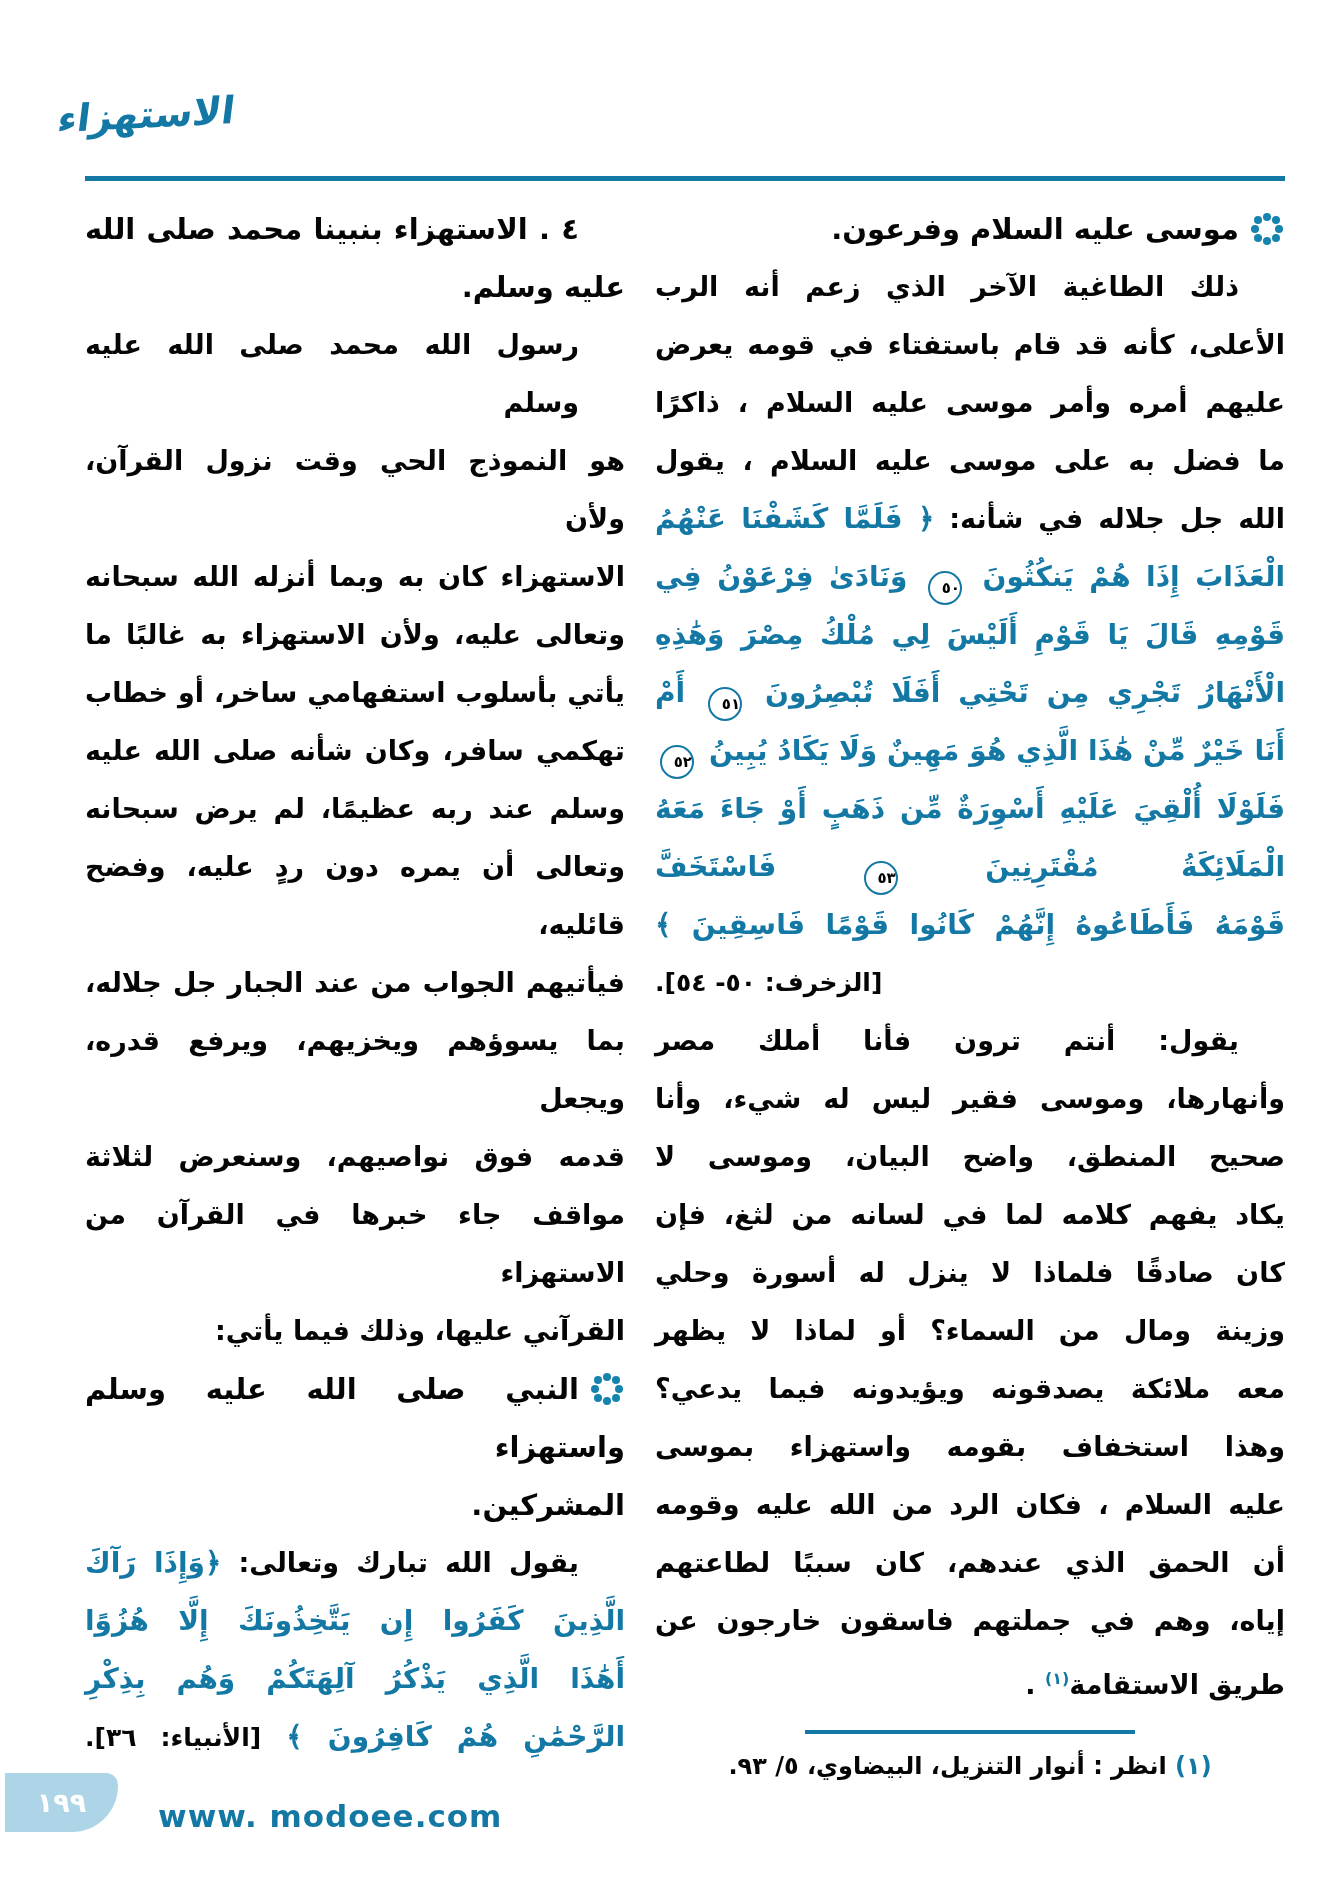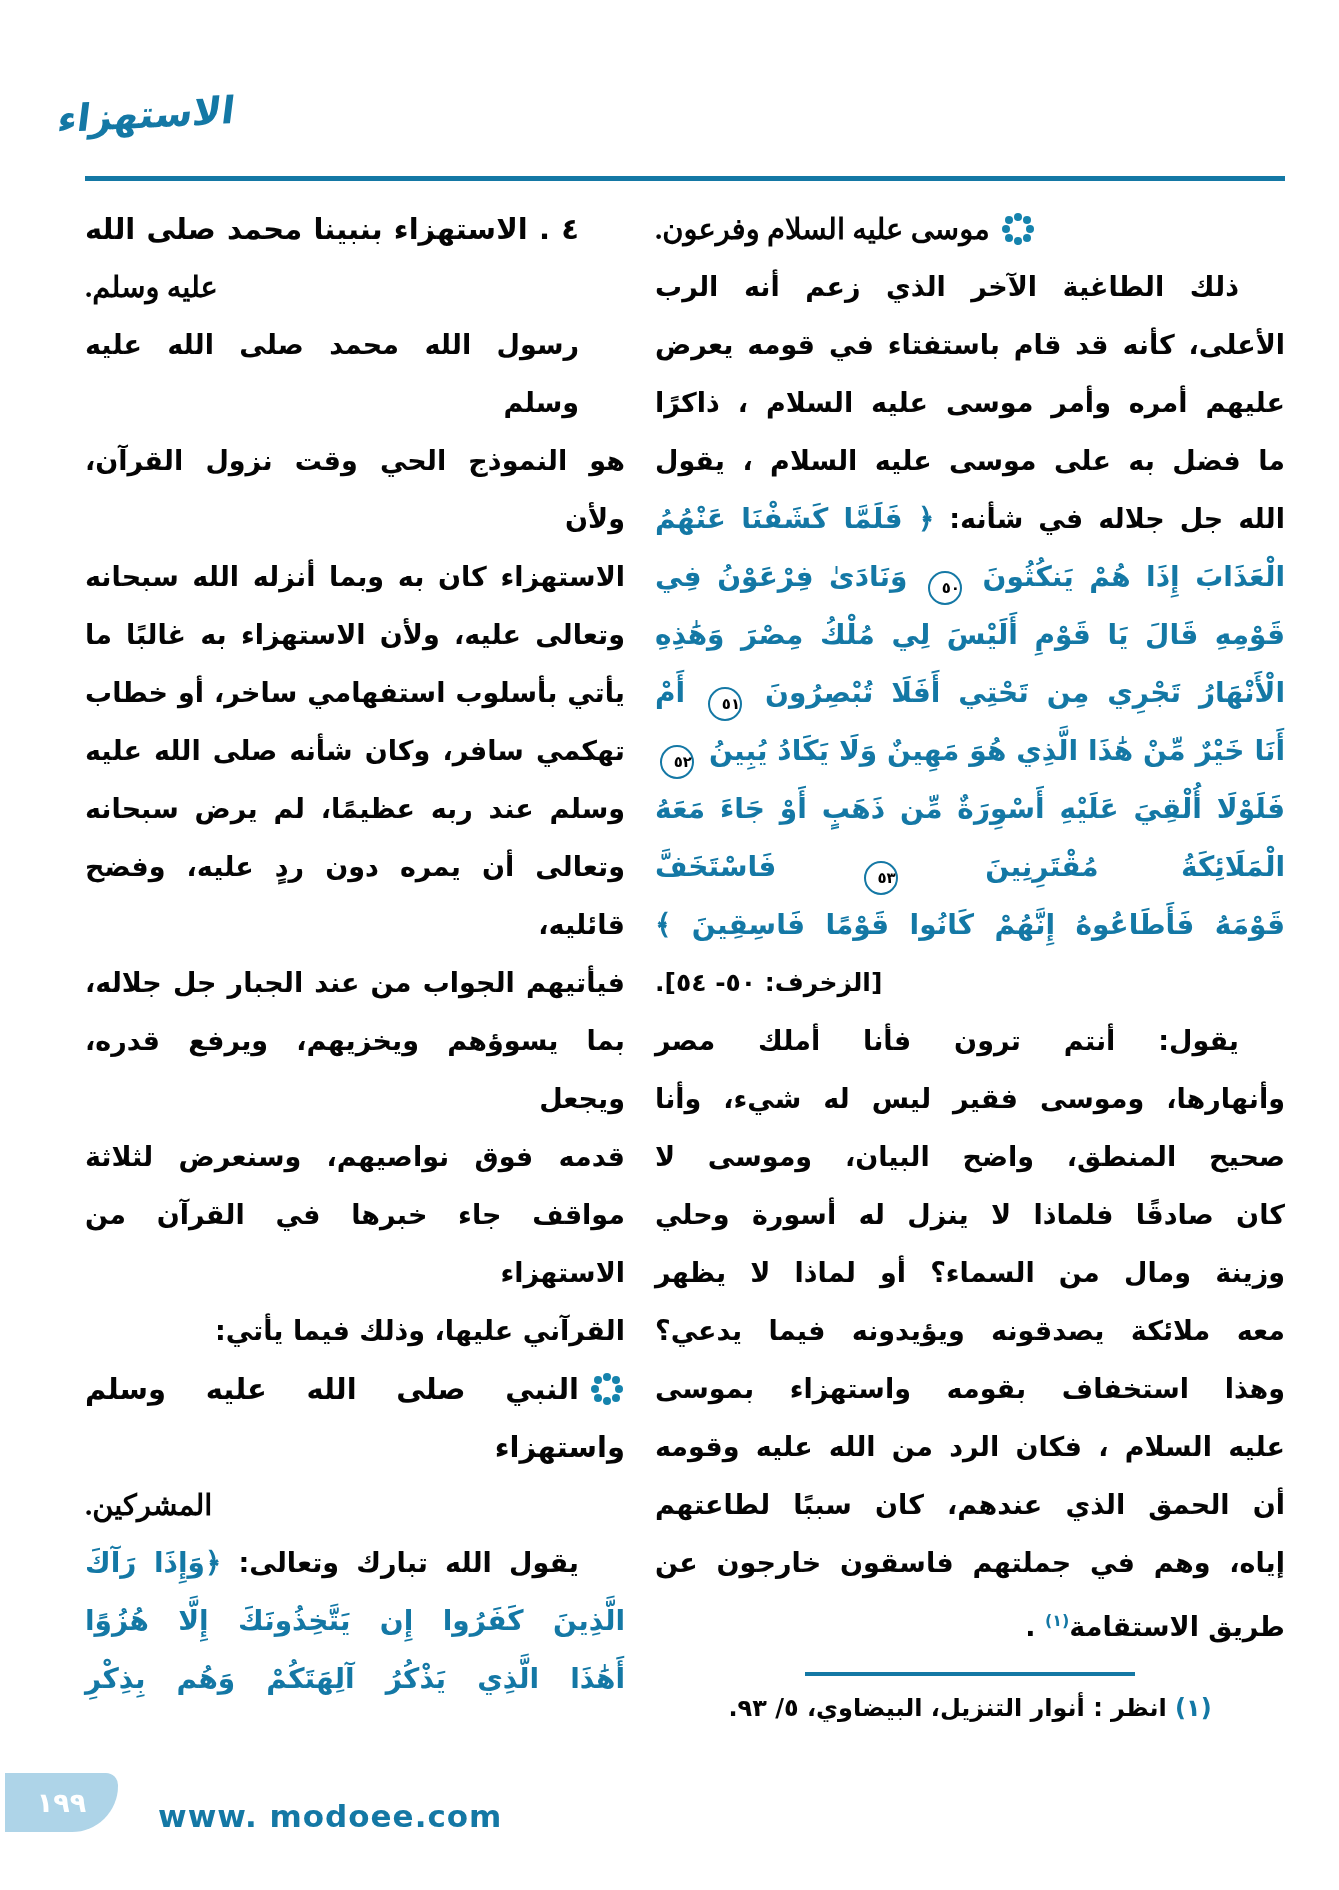--- a/index.html
+++ b/index.html
@@ -24,21 +24,21 @@
   }
   .col{color:#000;}
   .col-right{width:630px;}
   .col-left{width:540px;}
   .line{
     font-size:27px;line-height:58px;font-weight:bold;color:#050505;
     text-justify:inter-word;
   }
   .j{text-align:justify;text-align-last:justify;}
   .r{text-align:right;}
-  .c{text-align:left;font-family:Liberation Serif, serif;}
+  .c{text-align:right;}
   .ind{padding-right:46px;}
   .hd{font-size:29px;}
   .refline{font-size:25px;text-align:left;padding-left:0 0 0 0;padding-right:90px;}
   .fnline{font-size:24px;line-height:56px;text-align:center;}
   
   .sb{color:#050505;}
   .sq{color:#1478a5;font-size:28px;}
   .sref{color:#050505;font-size:25px;}
   .sfn{color:#1478a5;}
   .ssup{color:#1478a5;font-size:16px;vertical-align:super;font-weight:bold;}
@@ -95,20 +95,21 @@
           <div class="line j"><span class="sq">قَوْمِهِ قَالَ يَا قَوْمِ أَلَيْسَ لِي مُلْكُ مِصْرَ وَهَٰذِهِ</span></div>
           <div class="line j"><span class="sq">الْأَنْهَارُ تَجْرِي مِن تَحْتِي أَفَلَا تُبْصِرُونَ </span><span class="ayah">٥١</span><span class="sq"> أَمْ</span></div>
           <div class="line j"><span class="sq">أَنَا خَيْرٌ مِّنْ هَٰذَا الَّذِي هُوَ مَهِينٌ وَلَا يَكَادُ يُبِينُ </span><span class="ayah">٥٢</span></div>
           <div class="line j"><span class="sq">فَلَوْلَا أُلْقِيَ عَلَيْهِ أَسْوِرَةٌ مِّن ذَهَبٍ أَوْ جَاءَ مَعَهُ</span></div>
           <div class="line j"><span class="sq">الْمَلَائِكَةُ مُقْتَرِنِينَ </span><span class="ayah">٥٣</span><span class="sq"> فَاسْتَخَفَّ</span></div>
           <div class="line j"><span class="sq">قَوْمَهُ فَأَطَاعُوهُ إِنَّهُمْ كَانُوا قَوْمًا فَاسِقِينَ ﴾</span></div>
           <div class="line refline"><span class="sref">[الزخرف: ٥٠- ٥٤].</span></div>
           <div class="line j ind"><span class="sb">يقول: أنتم ترون فأنا أملك مصر</span></div>
           <div class="line j"><span class="sb">وأنهارها، وموسى فقير ليس له شيء، وأنا</span></div>
           <div class="line j"><span class="sb">صحيح المنطق، واضح البيان، وموسى لا</span></div>
+          <div class="line j"><span class="sb">يكاد يفهم كلامه لما في لسانه من لثغ، فإن</span></div>
           <div class="line j"><span class="sb">كان صادقًا فلماذا لا ينزل له أسورة وحلي</span></div>
           <div class="line j"><span class="sb">وزينة ومال من السماء؟ أو لماذا لا يظهر</span></div>
           <div class="line j"><span class="sb">معه ملائكة يصدقونه ويؤيدونه فيما يدعي؟</span></div>
           <div class="line j"><span class="sb">وهذا استخفاف بقومه واستهزاء بموسى</span></div>
           <div class="line j"><span class="sb">عليه السلام ، فكان الرد من الله عليه وقومه</span></div>
           <div class="line j"><span class="sb">أن الحمق الذي عندهم، كان سببًا لطاعتهم</span></div>
           <div class="line j"><span class="sb">إياه، وهم في جملتهم فاسقون خارجون عن</span></div>
           <div class="line r"><span class="sb">طريق الاستقامة</span><span class="ssup">(١)</span><span class="sb"> .</span></div>
         </div>
       <div class="fn-sep"></div>
@@ -132,20 +133,21 @@
           <div class="line j"><span class="sb">فيأتيهم الجواب من عند الجبار جل جلاله،</span></div>
           <div class="line j"><span class="sb">بما يسوؤهم ويخزيهم، ويرفع قدره، ويجعل</span></div>
           <div class="line j"><span class="sb">قدمه فوق نواصيهم، وسنعرض لثلاثة</span></div>
           <div class="line j"><span class="sb">مواقف جاء خبرها في القرآن من الاستهزاء</span></div>
           <div class="line r"><span class="sb">القرآني عليها، وذلك فيما يأتي:</span></div>
           <div class="line j hd"><span class="flower"></span><span class="sb">النبي صلى الله عليه وسلم واستهزاء</span></div>
           <div class="line c hd"><span class="sb">المشركين.</span></div>
           <div class="line j ind"><span class="sb">يقول الله تبارك وتعالى: </span><span class="sq">﴿وَإِذَا رَآكَ</span></div>
           <div class="line j"><span class="sq">الَّذِينَ كَفَرُوا إِن يَتَّخِذُونَكَ إِلَّا هُزُوًا</span></div>
           <div class="line j"><span class="sq">أَهَٰذَا الَّذِي يَذْكُرُ آلِهَتَكُمْ وَهُم بِذِكْرِ</span></div>
+          <div class="line j"><span class="sq">الرَّحْمَٰنِ هُمْ كَافِرُونَ ﴾ </span><span class="sref">[الأنبياء: ٣٦].</span></div>
           <div class="line j ind"></div>
         </div>
     </div>
 
   </div>
 
   <div class="page-badge">
     <span class="num">١٩٩</span>
   </div>
 

